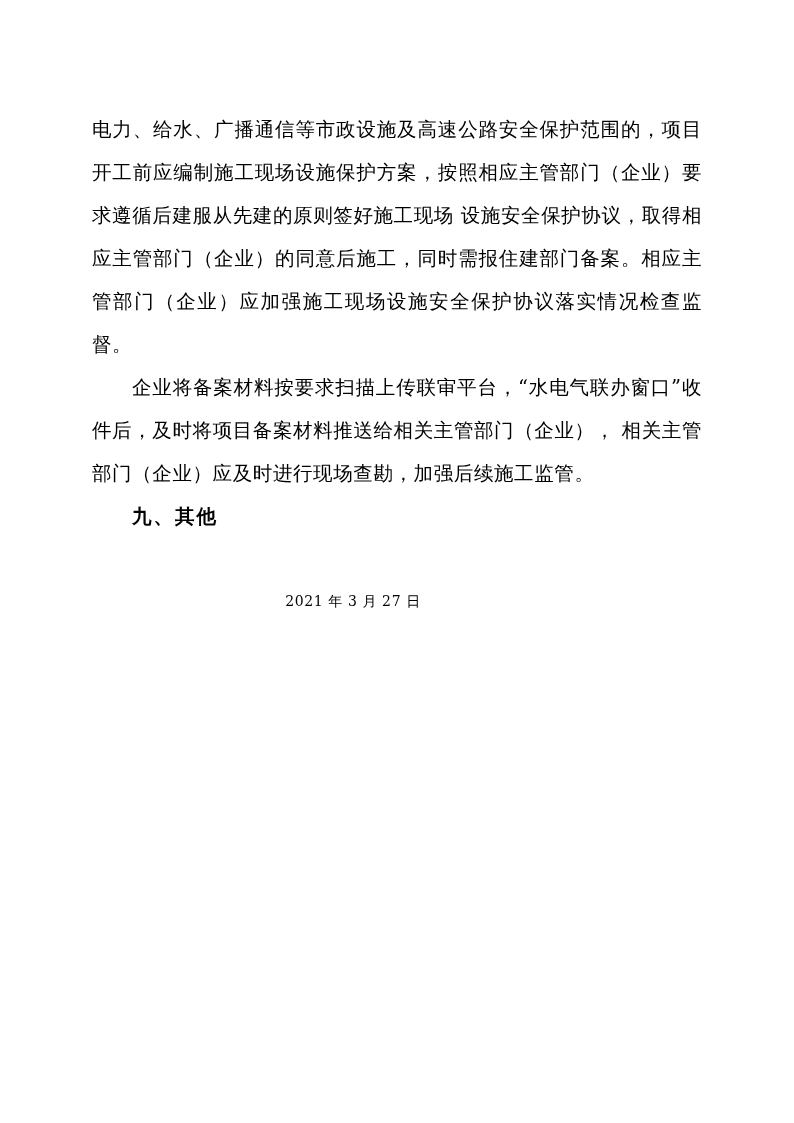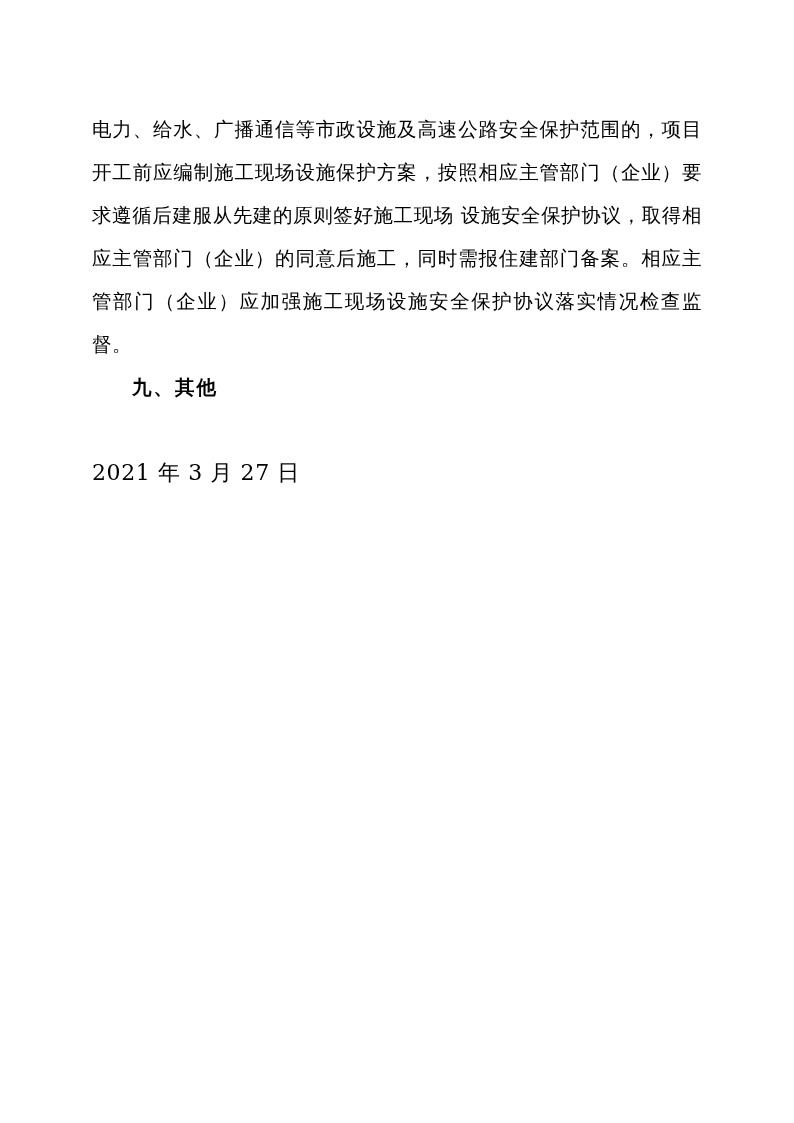--- a/index.html
+++ b/index.html
@@ -44,36 +44,37 @@
     letter-spacing: 1.2px;
   }
   .heading-main {
     font-weight: bold;
     text-indent: 40px;
     letter-spacing: 2px;
     font-family: Liberation Serif, serif;
   }
   .date-line {
     margin-top: 42px;
-    text-align: left;
+    text-align: center;
     padding-right: 88px;
-    font-size: 22px;
+    font-size: 14px;
     line-height: 43px;
     letter-spacing: 0.6px;
   }
 </style>
 </head>
 <body>
 
 <div class="page">
   <div class="doc-body">
 
     <p class="para">电力、给水、广播通信等市政设施及高速公路安全保护范围的，项目开工前应编制施工现场设施保护方案，按照相应主管部门（企业）要求遵循后建服从先建的原则签好施工现场 设施安全保护协议，取得相应主管部门（企业）的同意后施工，同时需报住建部门备案。相应主管部门（企业）应加强施工现场设施安全保护协议落实情况检查监督。</p>
 
 
+    <p class="indent2">企业将备案材料按要求扫描上传联审平台，“水电气联办窗口”收件后，及时将项目备案材料推送给相关主管部门（企业）， 相关主管部门（企业）应及时进行现场查勘，加强后续施工监管。</p>
 
     <p class="heading-main">九、其他</p>
 
 
     <div class="date-line">2021 年 3 月 27 日</div>
 
   </div>
 </div>
 
 </body></html>

